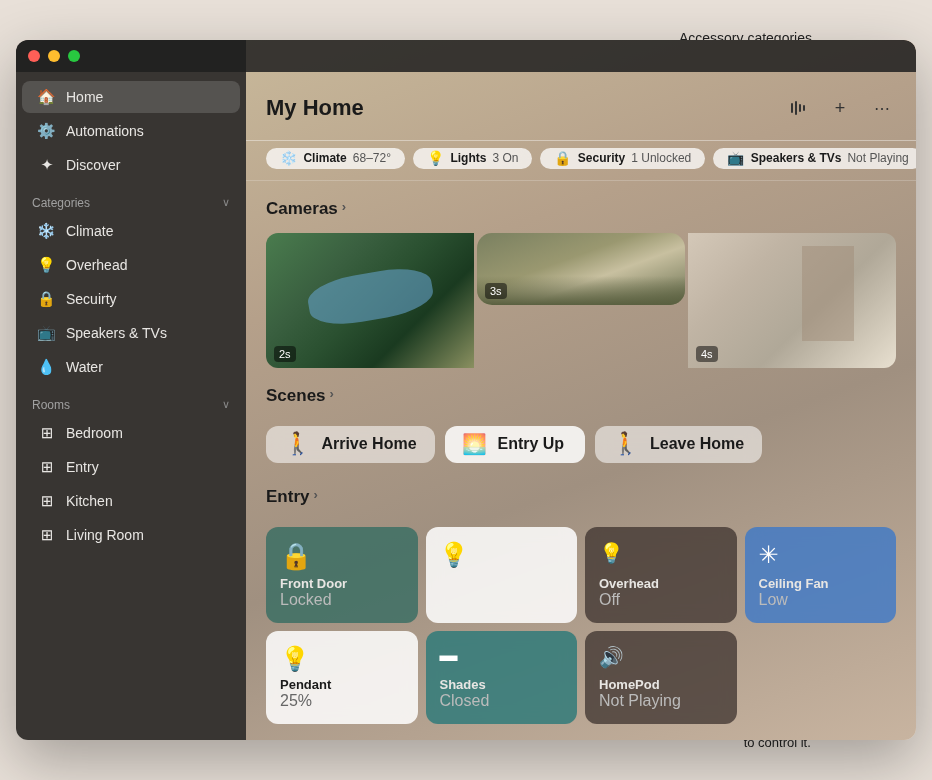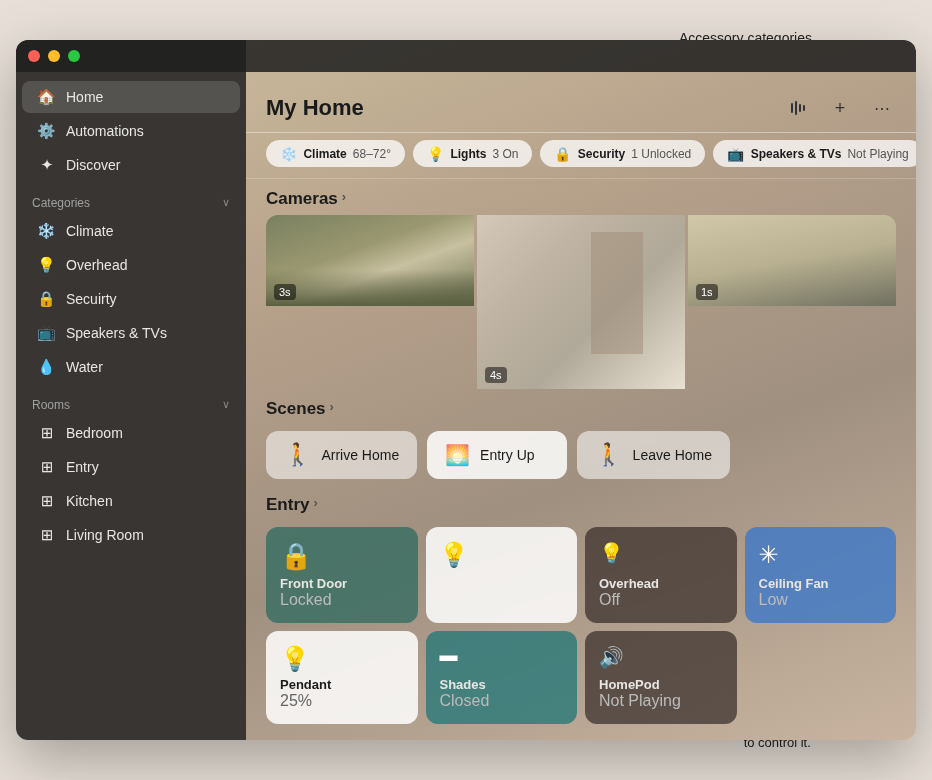--- a/index.html
+++ b/index.html
@@ -134,20 +134,21 @@
     }
 
     
     .main-content {
       flex: 1;
       background: linear-gradient(160deg, #c8b89a 0%, #b5a08a 30%, #a09080 60%, #c8b4a0 100%);
       padding-top: 40px;
       overflow-y: auto;
       display: flex;
       flex-direction: column;
+      gap: 8px;
     }
 
     .main-header {
       display: flex;
       align-items: center;
       justify-content: space-between;
       padding: 14px 20px 10px;
     }
     .main-title {
       font-size: 22px;
@@ -252,20 +253,21 @@
       height: 35%;
       background: rgba(100,160,200,0.6);
       border-radius: 40%;
       transform: rotate(-10deg);
     }
     .cam-driveway-top {
       background: linear-gradient(160deg, #7a8060 0%, #9a9870 40%, #c8c0a0 60%, #6a7050 100%);
       display: flex;
       align-items: flex-start;
       padding: 6px;
+      border-radius: 15px;
     }
     .cam-driveway-top::before {
       content: '';
       position: absolute;
       bottom: 0;
       left: 0;
       right: 0;
       height: 40%;
       background: linear-gradient(0deg, #5a6040 0%, transparent 100%);
     }
@@ -316,21 +318,21 @@
       background: rgba(255,255,255,0.55);
       backdrop-filter: blur(8px);
       border-radius: 12px;
       padding: 12px 18px;
       cursor: pointer;
       flex-shrink: 0;
       min-width: 140px;
     }
     .scene-card.active { background: rgba(255,255,255,0.85); }
     .scene-icon { font-size: 22px; }
-    .scene-label { font-size: 14px; font-weight: 400; color: #1a1a1a; }
+    .scene-label { font-size: 16px; font-weight: 700; color: #1a1a1a; }
 
     
     .accessories-grid {
       display: grid;
       grid-template-columns: repeat(4, 1fr);
       gap: 8px;
       padding: 6px 20px 16px;
     }
     .accessory-card {
       background: rgba(80,70,60,0.7);
@@ -502,32 +504,32 @@
 
     </div>
 
     <div class="section-header">
       <span>Cameras</span>
       <span class="section-chevron">›</span>
     </div>
 
     <div class="cameras-grid">
 
+      <div class="camera-cell cam-pool" style="grid-row: span 2;">
+        <div class="cam-timestamp">2s</div>
+      </div>
 
       <div class="camera-cell cam-driveway-top">
         <div class="cam-timestamp">3s</div>
       </div>
 
       <div class="camera-cell cam-living" style="grid-row: span 2; padding-left: 11px;">
         <div class="cam-timestamp">4s</div>
       </div>
 
-      <div class="camera-cell cam-driveway-bottom">
-        <div class="cam-timestamp">1s</div>
-      </div>
     </div>
 
     <div class="section-header">
       <span>Scenes</span>
       <span class="section-chevron">›</span>
     </div>
 
     <div class="scenes-grid">
       <div class="scene-card">
         <span class="scene-icon">🚶</span>

